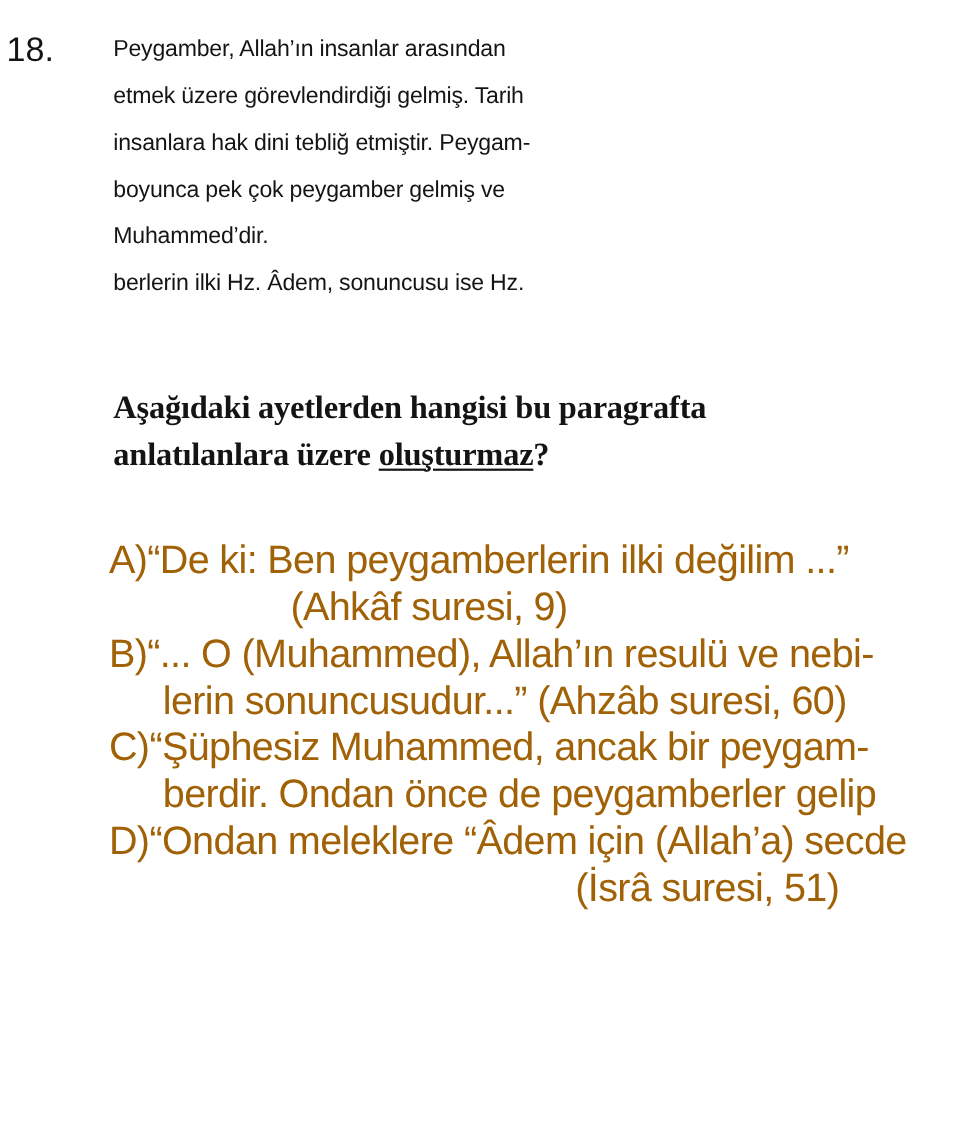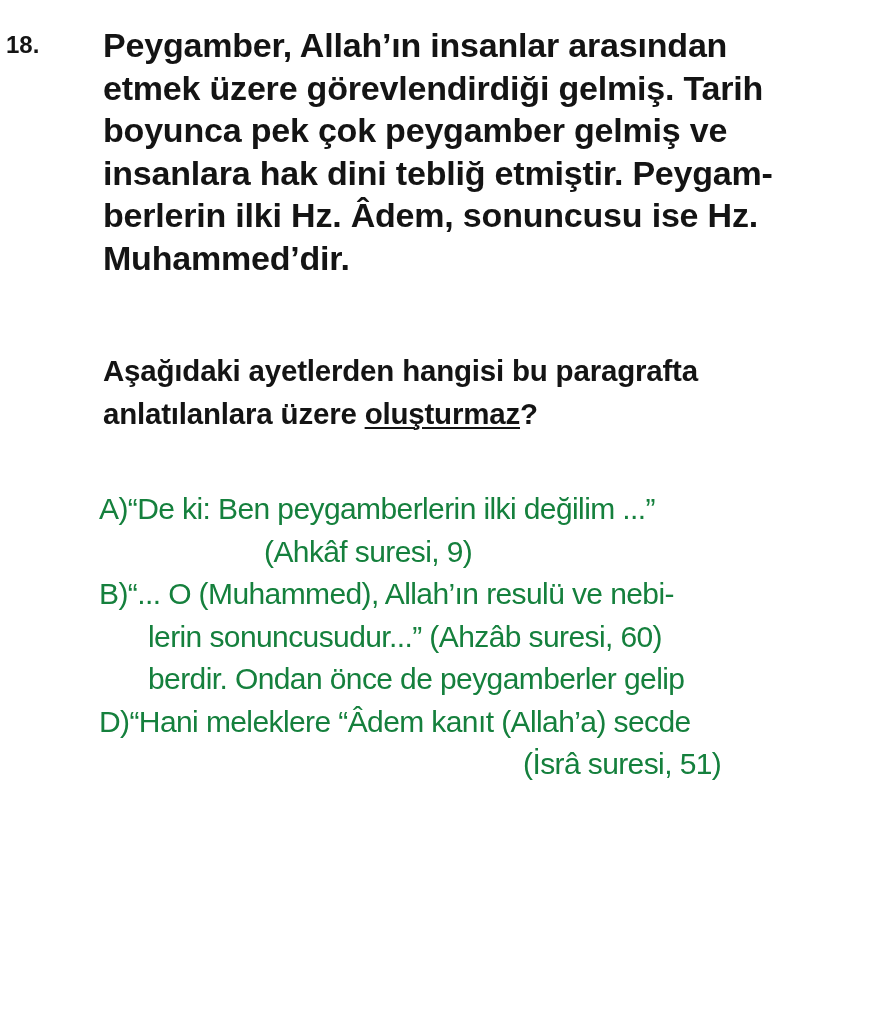--- a/index.html
+++ b/index.html
@@ -12,93 +12,94 @@
       height: 1032px;
       position: relative;
       overflow: hidden;
       font-family: "Liberation Sans", sans-serif;
       color: #141414;
     }
     .qnum {
       position: absolute;
       left: 6px;
       top: 24px;
-      font-size: 24px;
-      font-weight: bold;
+      font-size: 31px;
+      font-weight: normal;
       line-height: 42px;
       letter-spacing: 0px;
     }
     .stem {
       position: absolute;
       left: 103px;
       top: 24px;
       width: 760px;
-      font-size: 34px;
-      font-weight: bold;
+      font-size: 21px;
+      font-weight: normal;
       line-height: 42.5px;
       letter-spacing: -0.2px;
     }
     .stem .line { display: block; white-space: nowrap; }
     .question {
       position: absolute;
       left: 103px;
       top: 350px;
       width: 760px;
       font-size: 29.5px;
       font-weight: bold;
       line-height: 42.5px;
       letter-spacing: -0.2px;
     }
-    .question .line { display: block; white-space: nowrap; }
+    .question .line { display: block; white-space: nowrap; font-family: Liberation Serif, serif; }
     .u { text-decoration: underline; text-decoration-thickness: 2px; text-underline-offset: 3px; }
     .options {
       position: absolute;
       left: 99px;
       top: 488px;
       width: 770px;
-      font-size: 30px;
+      font-size: 36px;
       font-weight: normal;
       line-height: 42.5px;
-      color: #15803d;
+      color: #a16207;
       letter-spacing: -0.6px;
     }
     .opt { display: block; }
     .opt .line { display: block; white-space: nowrap; }
     .opt .cont { padding-left: 49px; }
     .opt .src-a { padding-left: 165px; }
     .opt .src-d { padding-left: 424px; }
   </style>
 </head>
 <body>
 
 <div class="qnum">18.</div>
 
 <div class="stem">
   <span class="line">Peygamber, Allah’ın insanlar arasından</span>
   <span class="line">etmek üzere görevlendirdiği gelmiş. Tarih</span>
+  <span class="line">insanlara hak dini tebliğ etmiştir. Peygam-</span>
   <span class="line">boyunca pek çok peygamber gelmiş ve</span>
-  <span class="line">insanlara hak dini tebliğ etmiştir. Peygam-</span>
+  <span class="line">Muhammed’dir.</span>
   <span class="line">berlerin ilki Hz. Âdem, sonuncusu ise Hz.</span>
-  <span class="line">Muhammed’dir.</span>
 </div>
 
 <div class="question">
   <span class="line">Aşağıdaki ayetlerden hangisi bu paragrafta</span>
   <span class="line"><span>anlatılanlara üzere </span><span class="u">oluşturmaz</span><span>?</span></span>
 </div>
 
 <div class="options">
   <div class="opt">
     <span class="line"><span>A)</span><span>“De ki: Ben peygamberlerin ilki değilim ...”</span></span>
     <span class="line src-a">(Ahkâf suresi, 9)</span>
   </div>
   <div class="opt">
     <span class="line"><span>B)</span><span>“... O (Muhammed), Allah’ın resulü ve nebi-</span></span>
     <span class="line cont">lerin sonuncusudur...” (Ahzâb suresi, 60)</span>
   </div>
   <div class="opt">
+    <span class="line"><span>C)</span><span>“Şüphesiz Muhammed, ancak bir peygam-</span></span>
     <span class="line cont">berdir. Ondan önce de peygamberler gelip</span>
   </div>
   <div class="opt">
-    <span class="line"><span>D)</span><span>“Hani meleklere “Âdem kanıt (Allah’a) secde</span></span>
+    <span class="line"><span>D)</span><span>“Ondan meleklere “Âdem için (Allah’a) secde</span></span>
     <span class="line src-d">(İsrâ suresi, 51)</span>
   </div>
 </div>
 
 </body></html>

